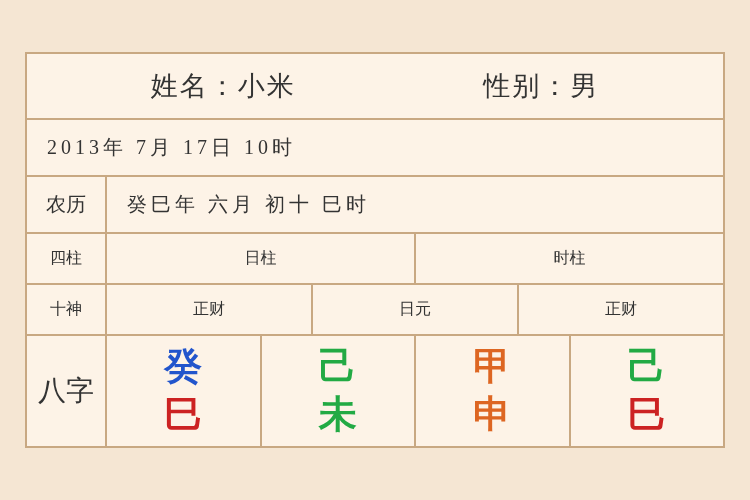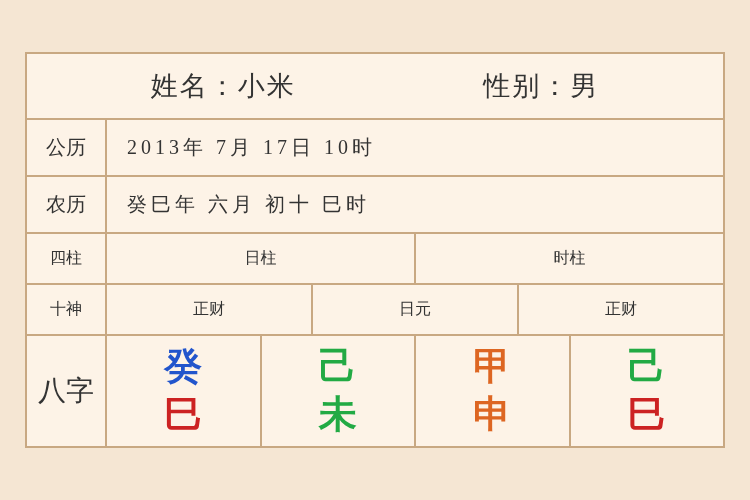--- a/index.html
+++ b/index.html
@@ -122,21 +122,20 @@
 </head>
 <body>
 
 <div class="container">
   <div class="header-row">
     <span class="header-item">姓名：小米</span>
     <span class="header-item">性别：男</span>
   </div>
 
   <div class="info-row">
-    <div class="info-label">公历</div>
     <div class="info-value">2013年 7月 17日 10时</div>
   </div>
 
   <div class="info-row">
     <div class="info-label">农历</div>
     <div class="info-value">癸巳年 六月 初十 巳时</div>
   </div>
 
   <div class="grid-row">
     <div class="grid-cell first-col">四柱</div>

